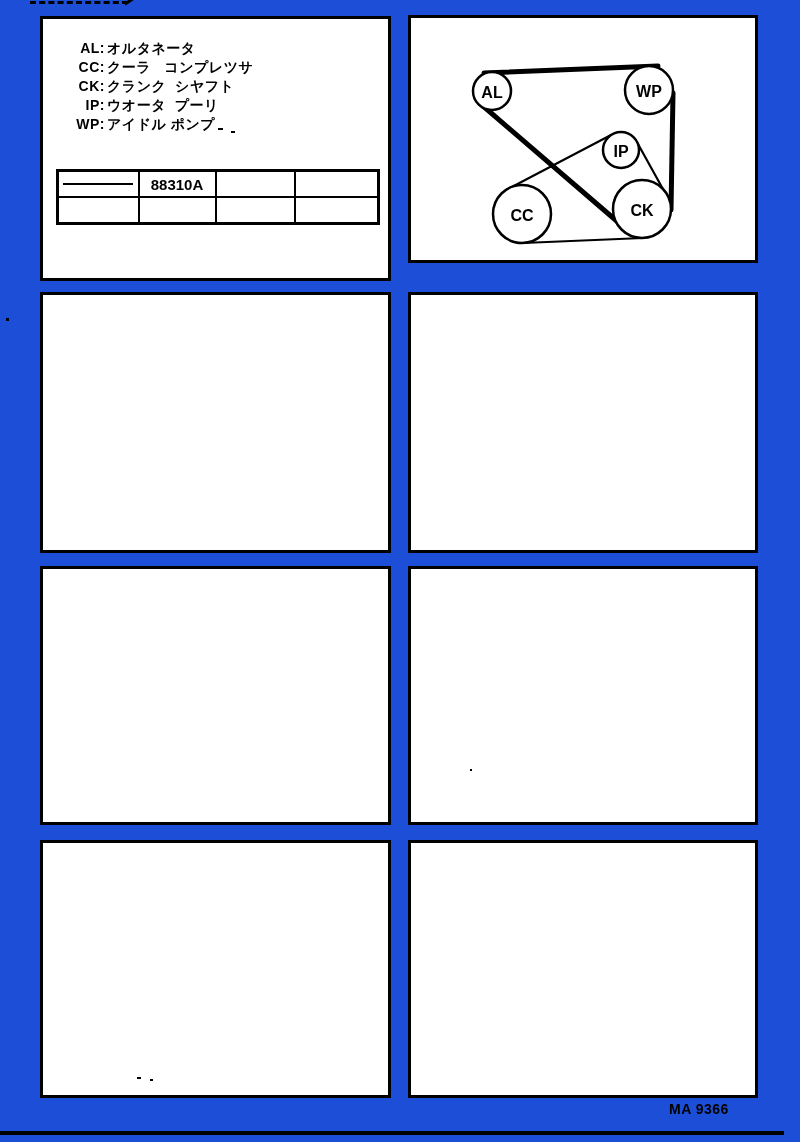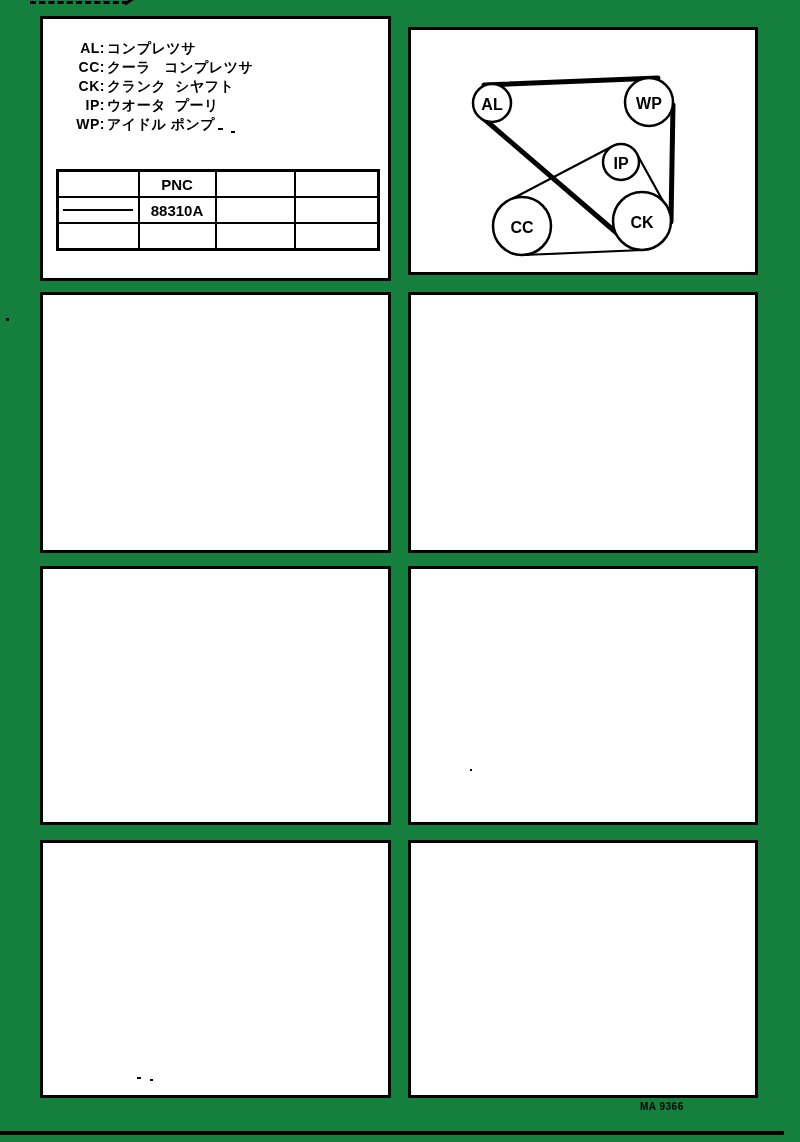--- a/index.html
+++ b/index.html
@@ -1,21 +1,21 @@
 <!DOCTYPE html>
 <html><head>
 <meta charset="utf-8">
 <style>
   html, body { margin: 0; padding: 0; background: #e8e8e8; }
   .page {
     position: relative;
     width: 800px;
     height: 1142px;
     margin: 0 auto;
-    background: #15803d;
+    background: #1d4ed8;
     overflow: hidden;
     font-family: "Liberation Sans", sans-serif;
     font-weight: bold;
     color: #000;
   }
   .panel {
     position: absolute;
     border: 3px solid #000;
     background: #fff;
     box-sizing: border-box;
@@ -42,41 +42,41 @@
   .belt.thick { stroke-width: 5; stroke-linecap: round; }
   .belt.thin  { stroke-width: 2.2; stroke-linecap: round; }
   .pulley { fill: #fff; stroke: #000; stroke-width: 2.5; }
   .pulley-label {
     font-family: "Liberation Sans", sans-serif;
     font-weight: bold; font-size: 16px;
     text-anchor: middle; dominant-baseline: central;
   }
   
   .footer-code { position: absolute; left: 640px; top: 1101px; width: 118px;
-    text-align: left; font-size: 10px; letter-spacing: 0.5px; }
+    text-align: center; font-size: 14px; letter-spacing: 0.5px; }
   .bottom-rule { position: absolute; left: 0; top: 1131px; width: 784px; height: 4px; background: #000; }
   .artifact-dashes { position: absolute; left: 30px; top: 1px; width: 98px; height: 0;
     border-top: 3px dashed #000; }
   .artifact-tick { position: absolute; left: 124px; top: 0px; width: 10px; height: 3px;
     background: #000; transform: rotate(-35deg); }
   .noise { position: absolute; background: #000; }
 </style>
 </head>
 <body>
 
 <div class="page">
 
   <div class="artifact-dashes"></div>
   <div class="artifact-tick"></div>
 
   <div class="panel" style="left:40px; top:16px; width:351px; height:265px;">
     <div class="legend-block">
       <div class="legend-row">
         <span class="legend-abbr">AL:</span>
-        <span class="legend-meaning">コンプレツサ</span>
+        <span class="legend-meaning">オルタネータ</span>
       </div>
       <div class="legend-row">
         <span class="legend-abbr">CC:</span>
         <span class="legend-meaning">クーラ   コンプレツサ</span>
       </div>
       <div class="legend-row">
         <span class="legend-abbr">CK:</span>
         <span class="legend-meaning">クランク  シヤフト</span>
       </div>
       <div class="legend-row">
@@ -90,45 +90,39 @@
     </div>
 
     <table class="pnc-table">
       <colgroup>
           <col style="width:81px">
           <col style="width:77px">
           <col style="width:79px">
           <col style="width:84px">
         </colgroup>
       <tbody>
-          <tr>
-        <td></td>
-        <th>PNC</th>
-        <td></td>
-        <td></td>
-      </tr>
       <tr>
         <td>
               <div class="belt-sample thin"></div>
             </td>
         <td>88310A</td>
         <td></td>
         <td></td>
       </tr>
       <tr>
         <td></td>
         <td></td>
         <td></td>
         <td></td>
       </tr>
     </tbody>
       </table>
   </div>
 
-  <div class="panel" style="left:408px; top:27px; width:350px; height:248px;">
+  <div class="panel" style="left:408px; top:15px; width:350px; height:248px;">
     <svg class="diagram-svg" viewBox="0 0 344 269" width="344" height="269">
       <g id="belt-paths">
 
         <path class="belt thick" d="M 73 55 L 247 48"></path>
         <path class="belt thick" d="M 262 75 L 260 192"></path>
         <path class="belt thick" d="M 72 88 L 215 211"></path>
 
         <path class="belt thin" d="M 95 172 L 200 117"></path>
         <path class="belt thin" d="M 227 126 L 258 182"></path>
         <path class="belt thin" d="M 232 220 L 112 225"></path>

